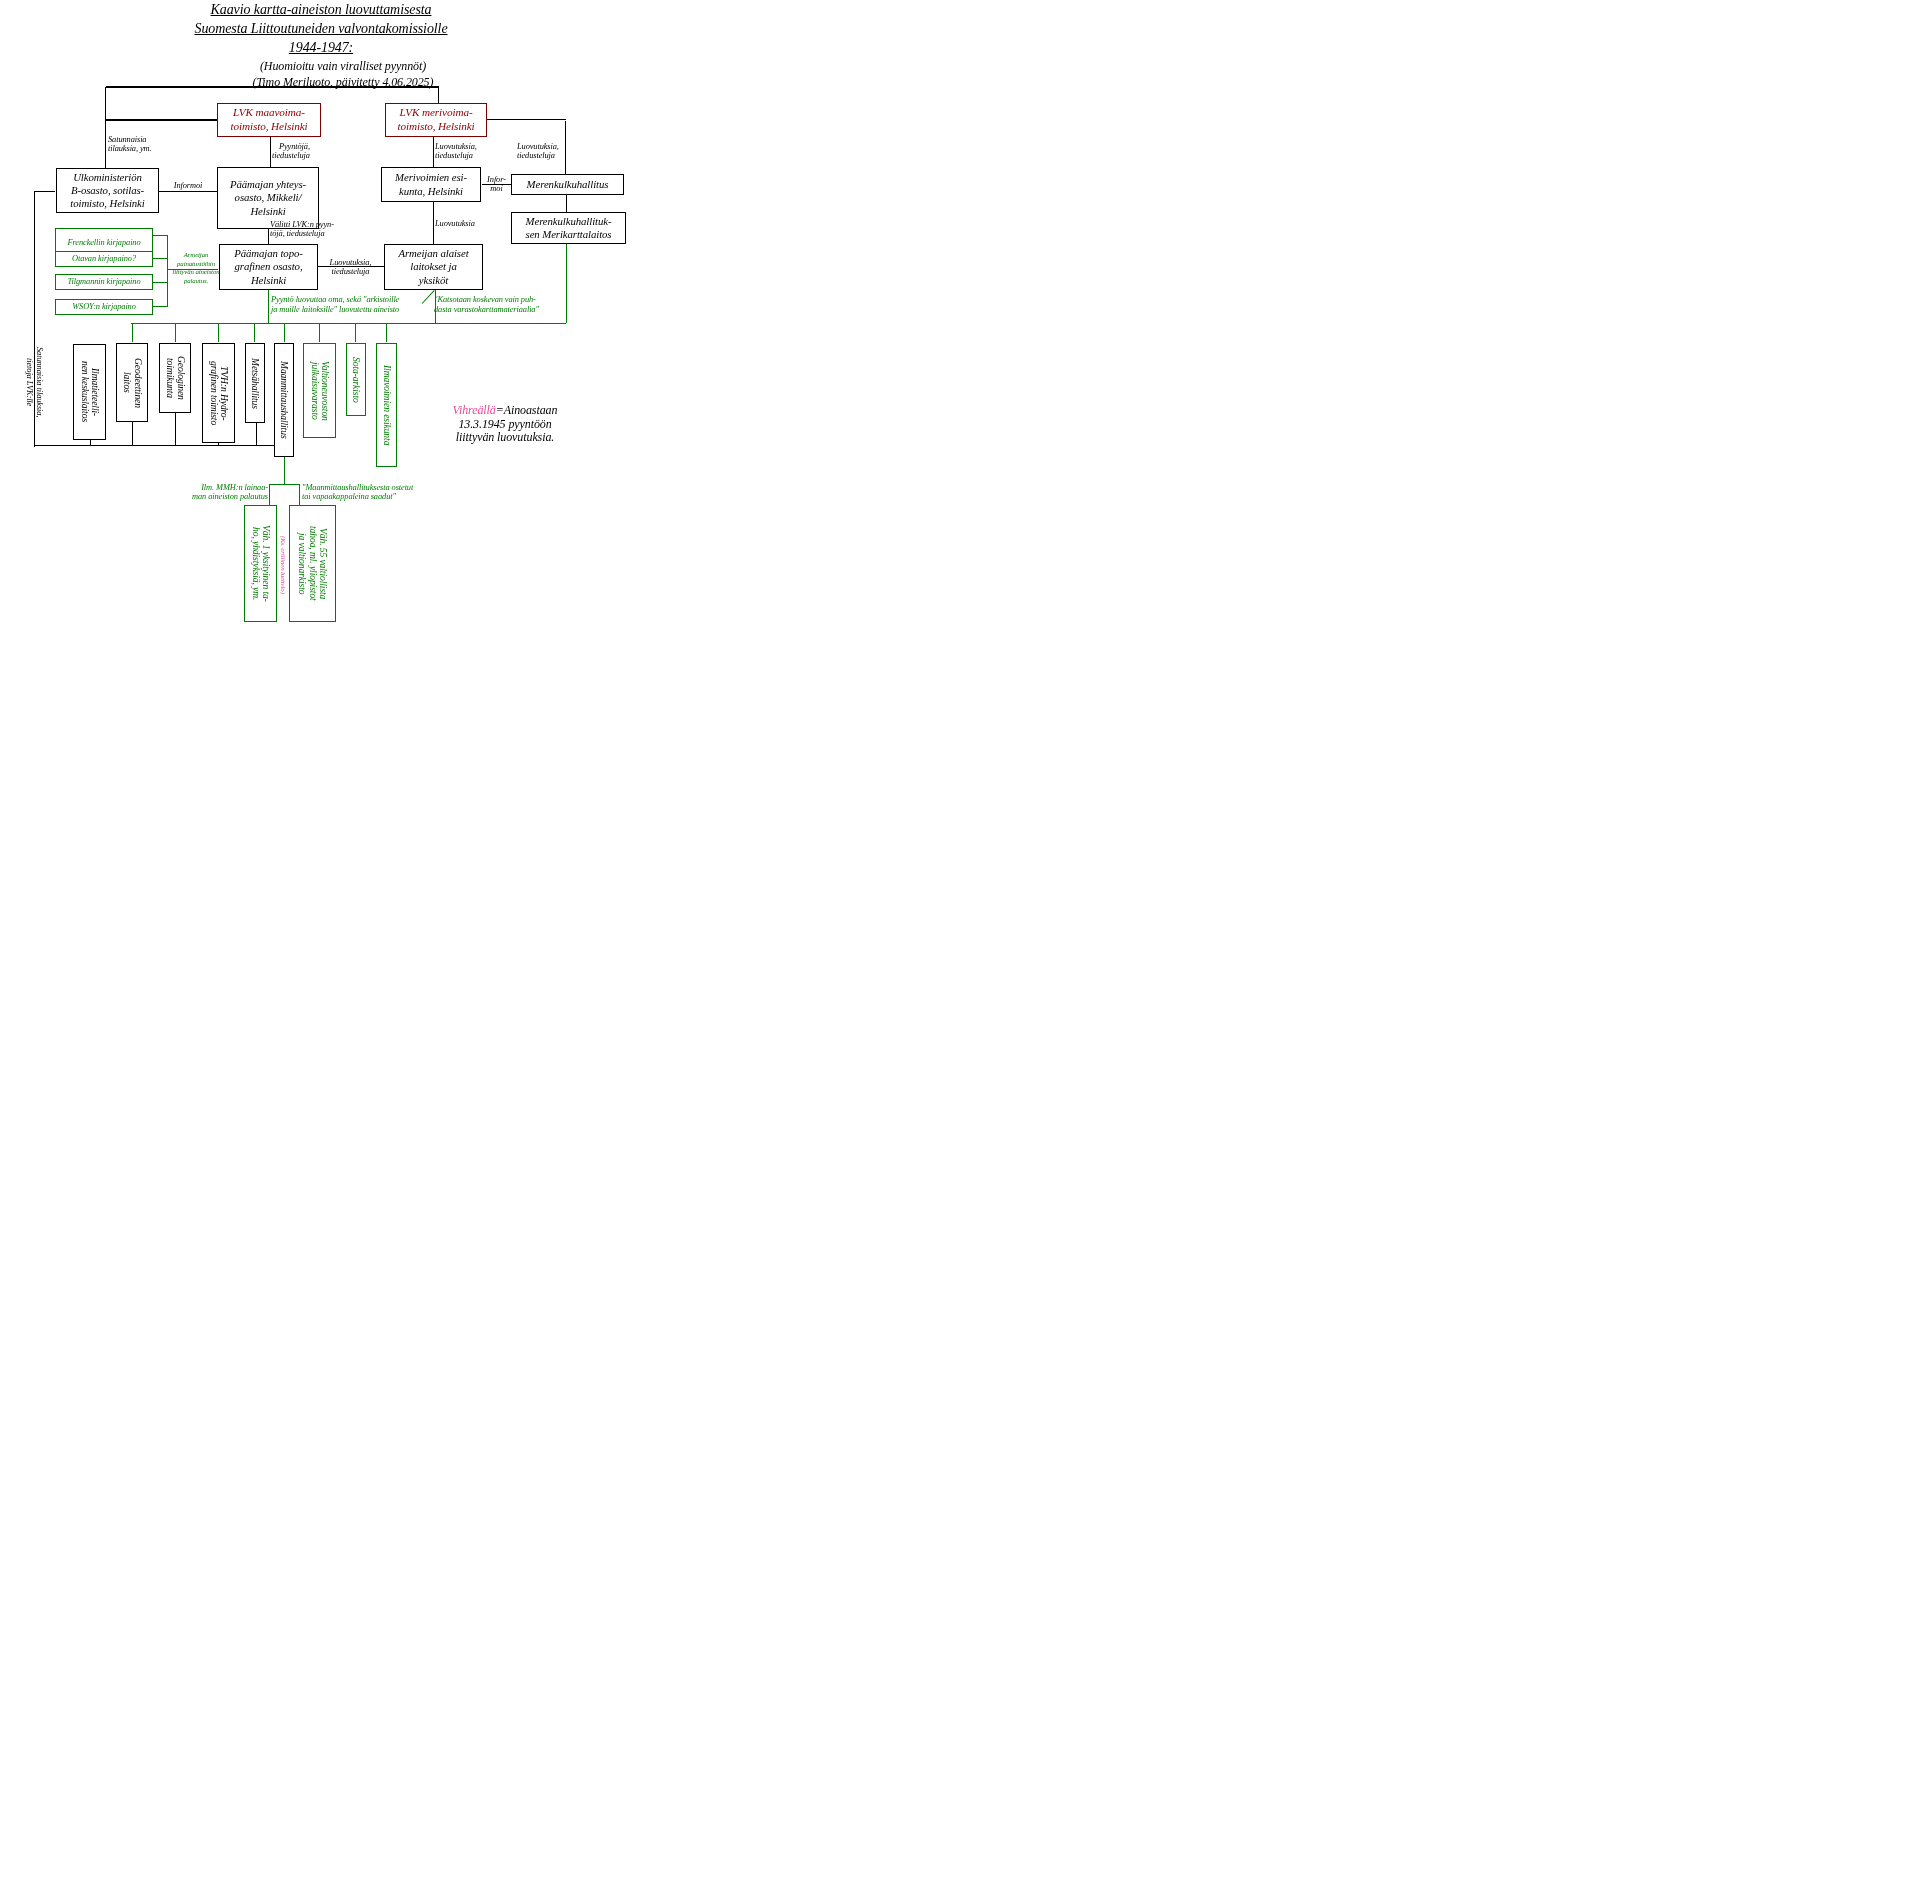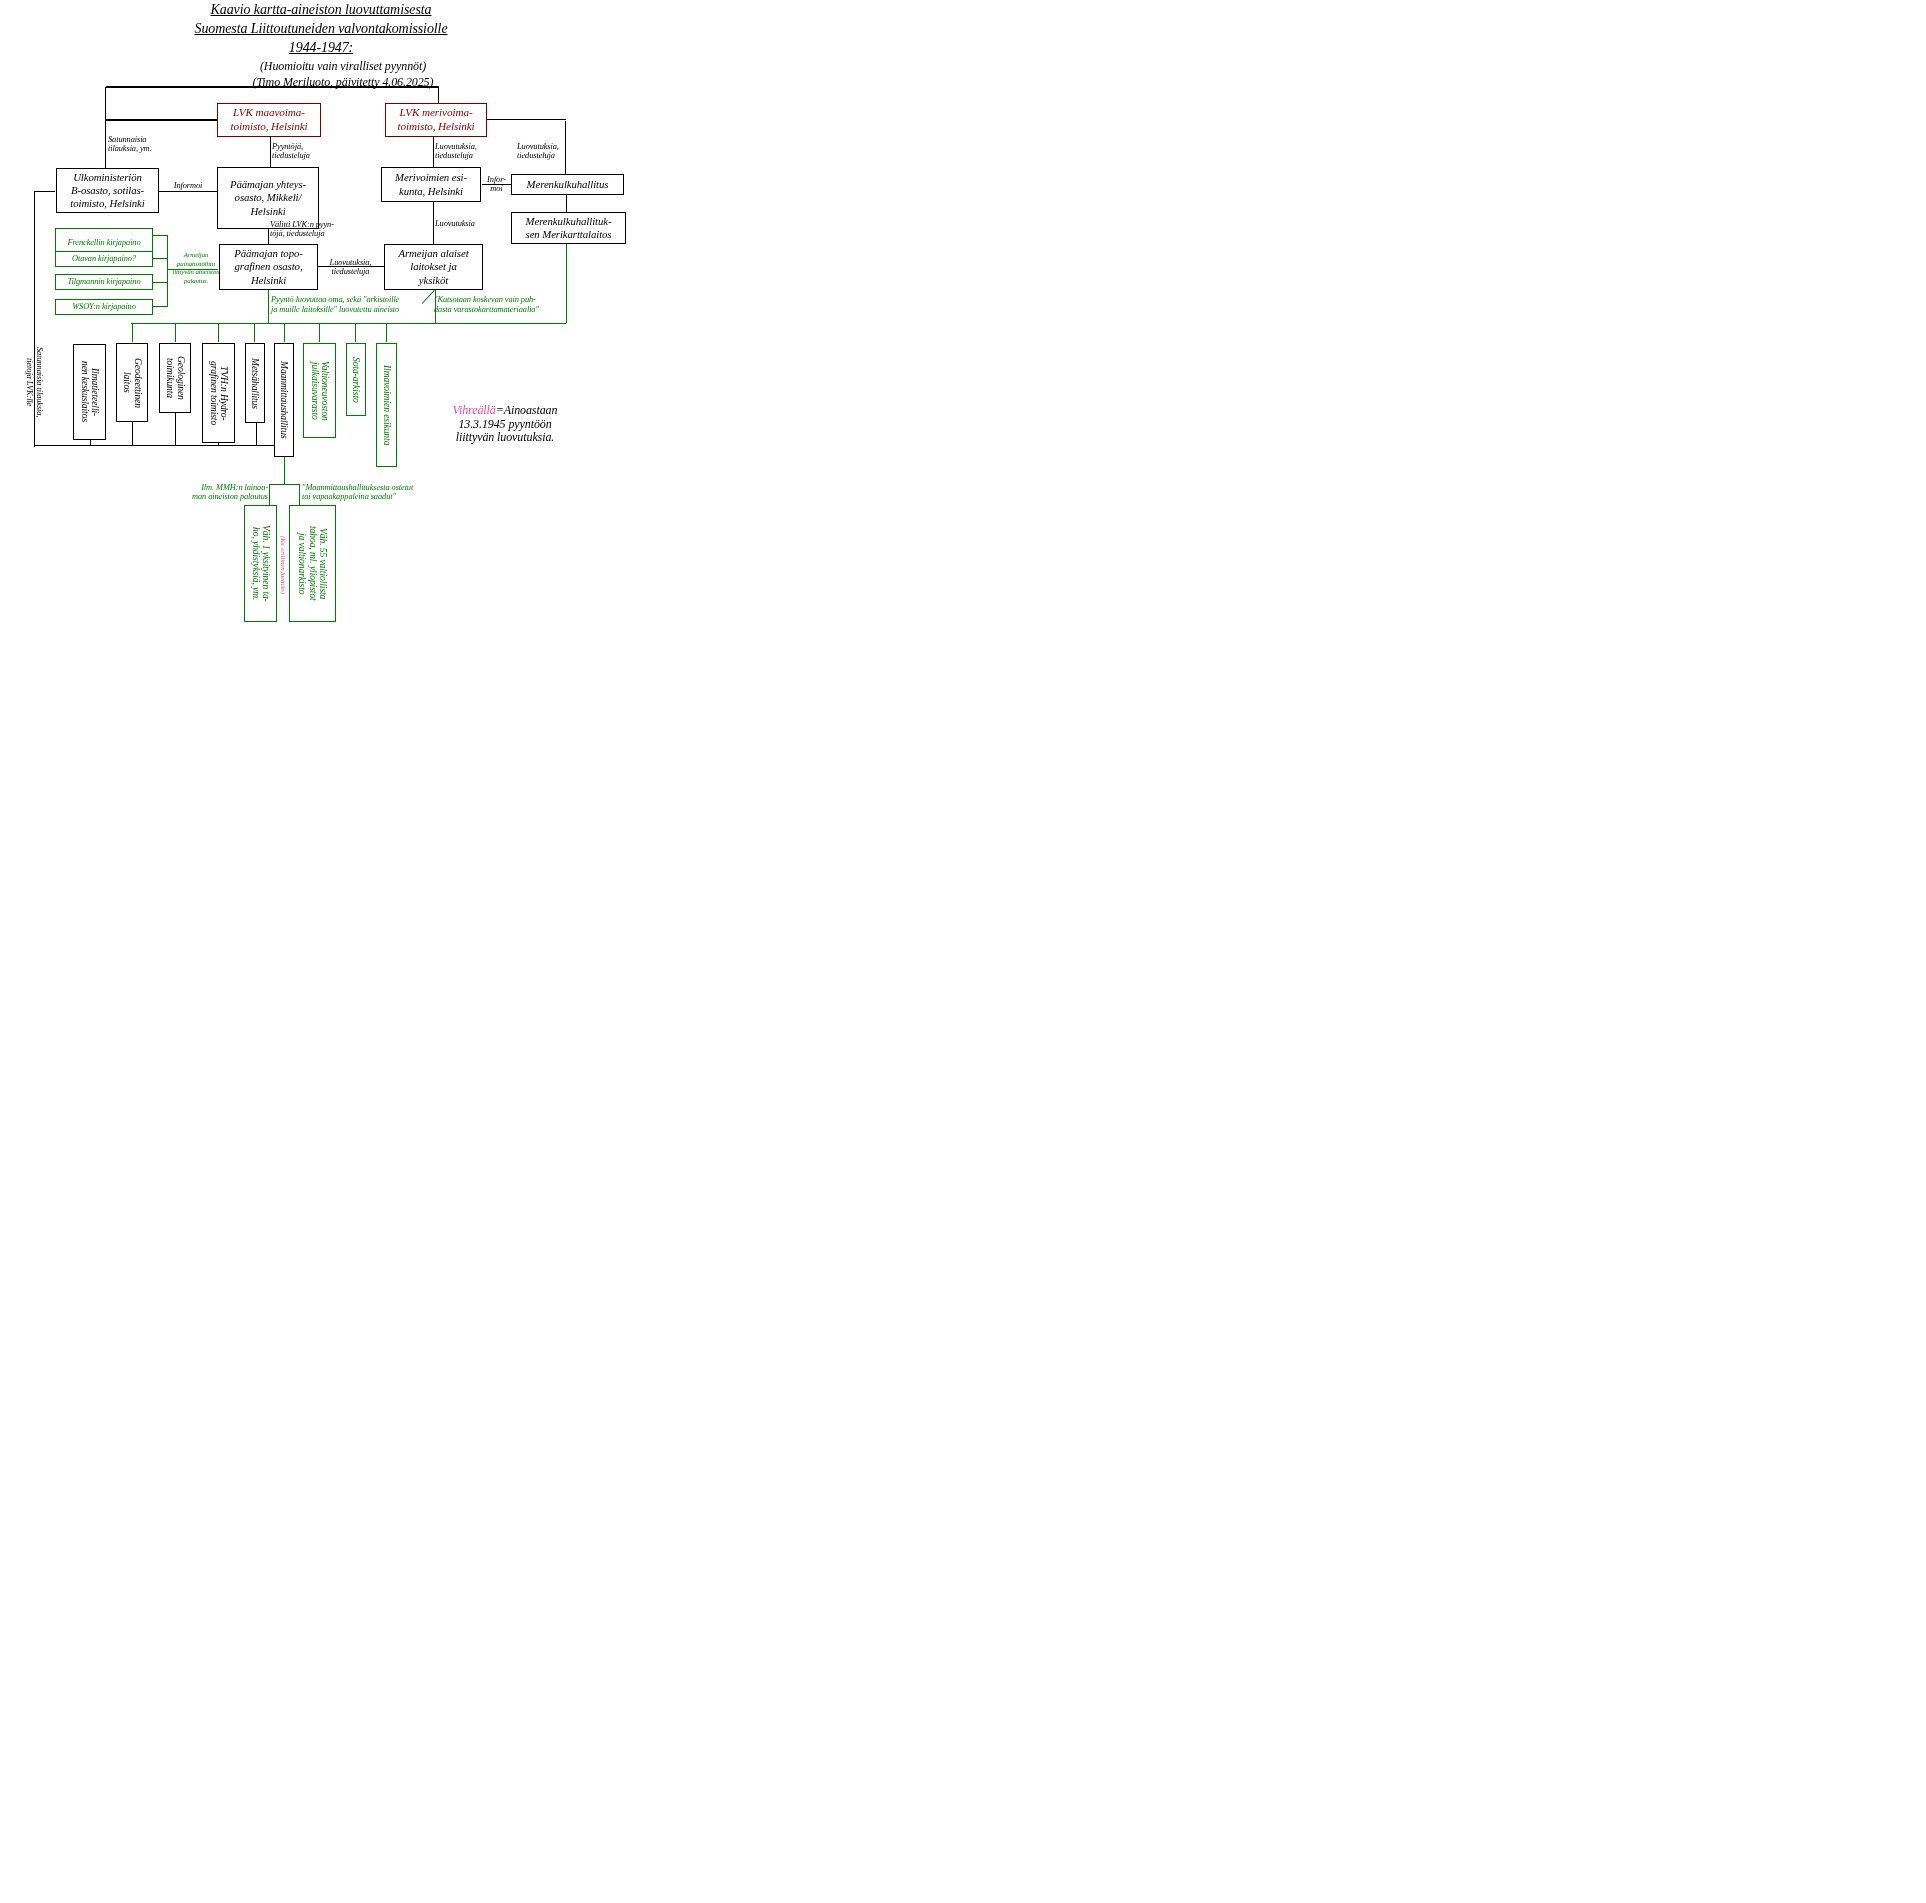--- a/index.html
+++ b/index.html
@@ -189,21 +189,21 @@
   <div class="box vbox greenb" style="left:289px;top:505px;width:47px;height:117px;font-size:9.6px;">
       <div>Väh. 55 valtiollista</div>
       <div>tahoa, ml. yliopistot</div>
       <div>ja valtionarkisto</div>
     </div>
 
   <div class="lbl" style="left:108px;top:135px;">
       <div>Satunnaisia</div>
       <div>tilauksia, ym.</div>
     </div>
-  <div class="lbl" style="left:272px;top:142px;">
+  <div class="lbl" style="left:272px;top:142px;text-align:right;">
       <div>Pyyntöjä,</div>
       <div>tiedusteluja</div>
     </div>
   <div class="lbl" style="left:435px;top:142px;">
       <div>Luovutuksia,</div>
       <div>tiedusteluja</div>
     </div>
   <div class="lbl" style="left:517px;top:142px;">
       <div>Luovutuksia,</div>
       <div>tiedusteluja</div>

